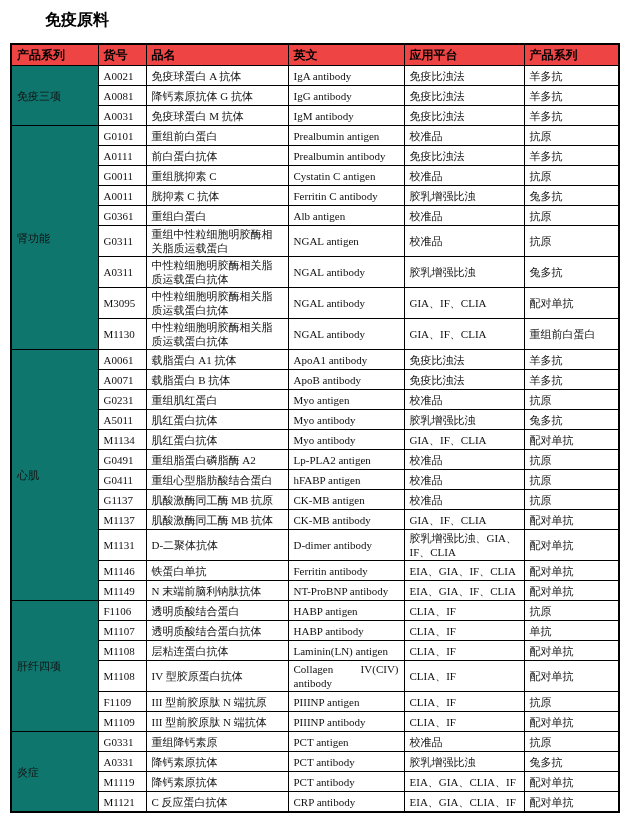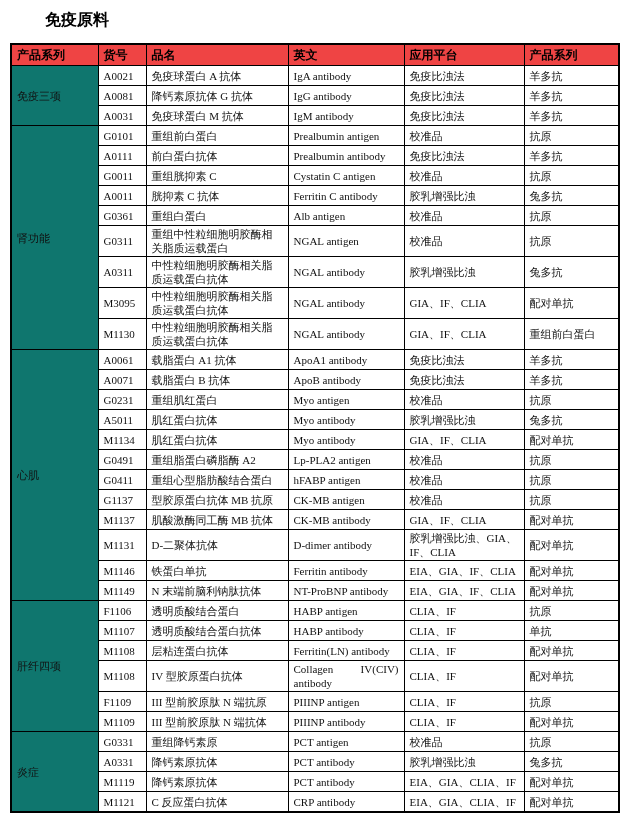--- a/index.html
+++ b/index.html
@@ -204,21 +204,21 @@
         </tr>
         <tr>
           <td class="cat">G0411</td>
           <td>重组心型脂肪酸结合蛋白</td>
           <td class="eng">hFABP antigen</td>
           <td>校准品</td>
           <td>抗原</td>
         </tr>
         <tr>
           <td class="cat">G1137</td>
-          <td>型胶原蛋白抗体 MB 抗原</td>
+          <td>肌酸激酶同工酶 MB 抗原</td>
           <td class="eng">CK-MB antigen</td>
           <td>校准品</td>
           <td>抗原</td>
         </tr>
         <tr>
           <td class="cat">M1137</td>
           <td>肌酸激酶同工酶 MB 抗体</td>
           <td class="eng">CK-MB antibody</td>
           <td>GIA、IF、CLIA</td>
           <td>配对单抗</td>
@@ -255,21 +255,21 @@
         <tr>
           <td class="cat">M1107</td>
           <td>透明质酸结合蛋白抗体</td>
           <td class="eng">HABP antibody</td>
           <td>CLIA、IF</td>
           <td>单抗</td>
         </tr>
         <tr>
           <td class="cat">M1108</td>
           <td>层粘连蛋白抗体</td>
-          <td class="eng">Ferritin(LN) antibody</td>
+          <td class="eng">Laminin(LN) antigen</td>
           <td>CLIA、IF</td>
           <td>配对单抗</td>
         </tr>
         <tr>
           <td class="cat">M1108</td>
           <td>IV 型胶原蛋白抗体</td>
           <td class="eng">Collagen IV(CIV) antibody</td>
           <td>CLIA、IF</td>
           <td>配对单抗</td>
         </tr>

